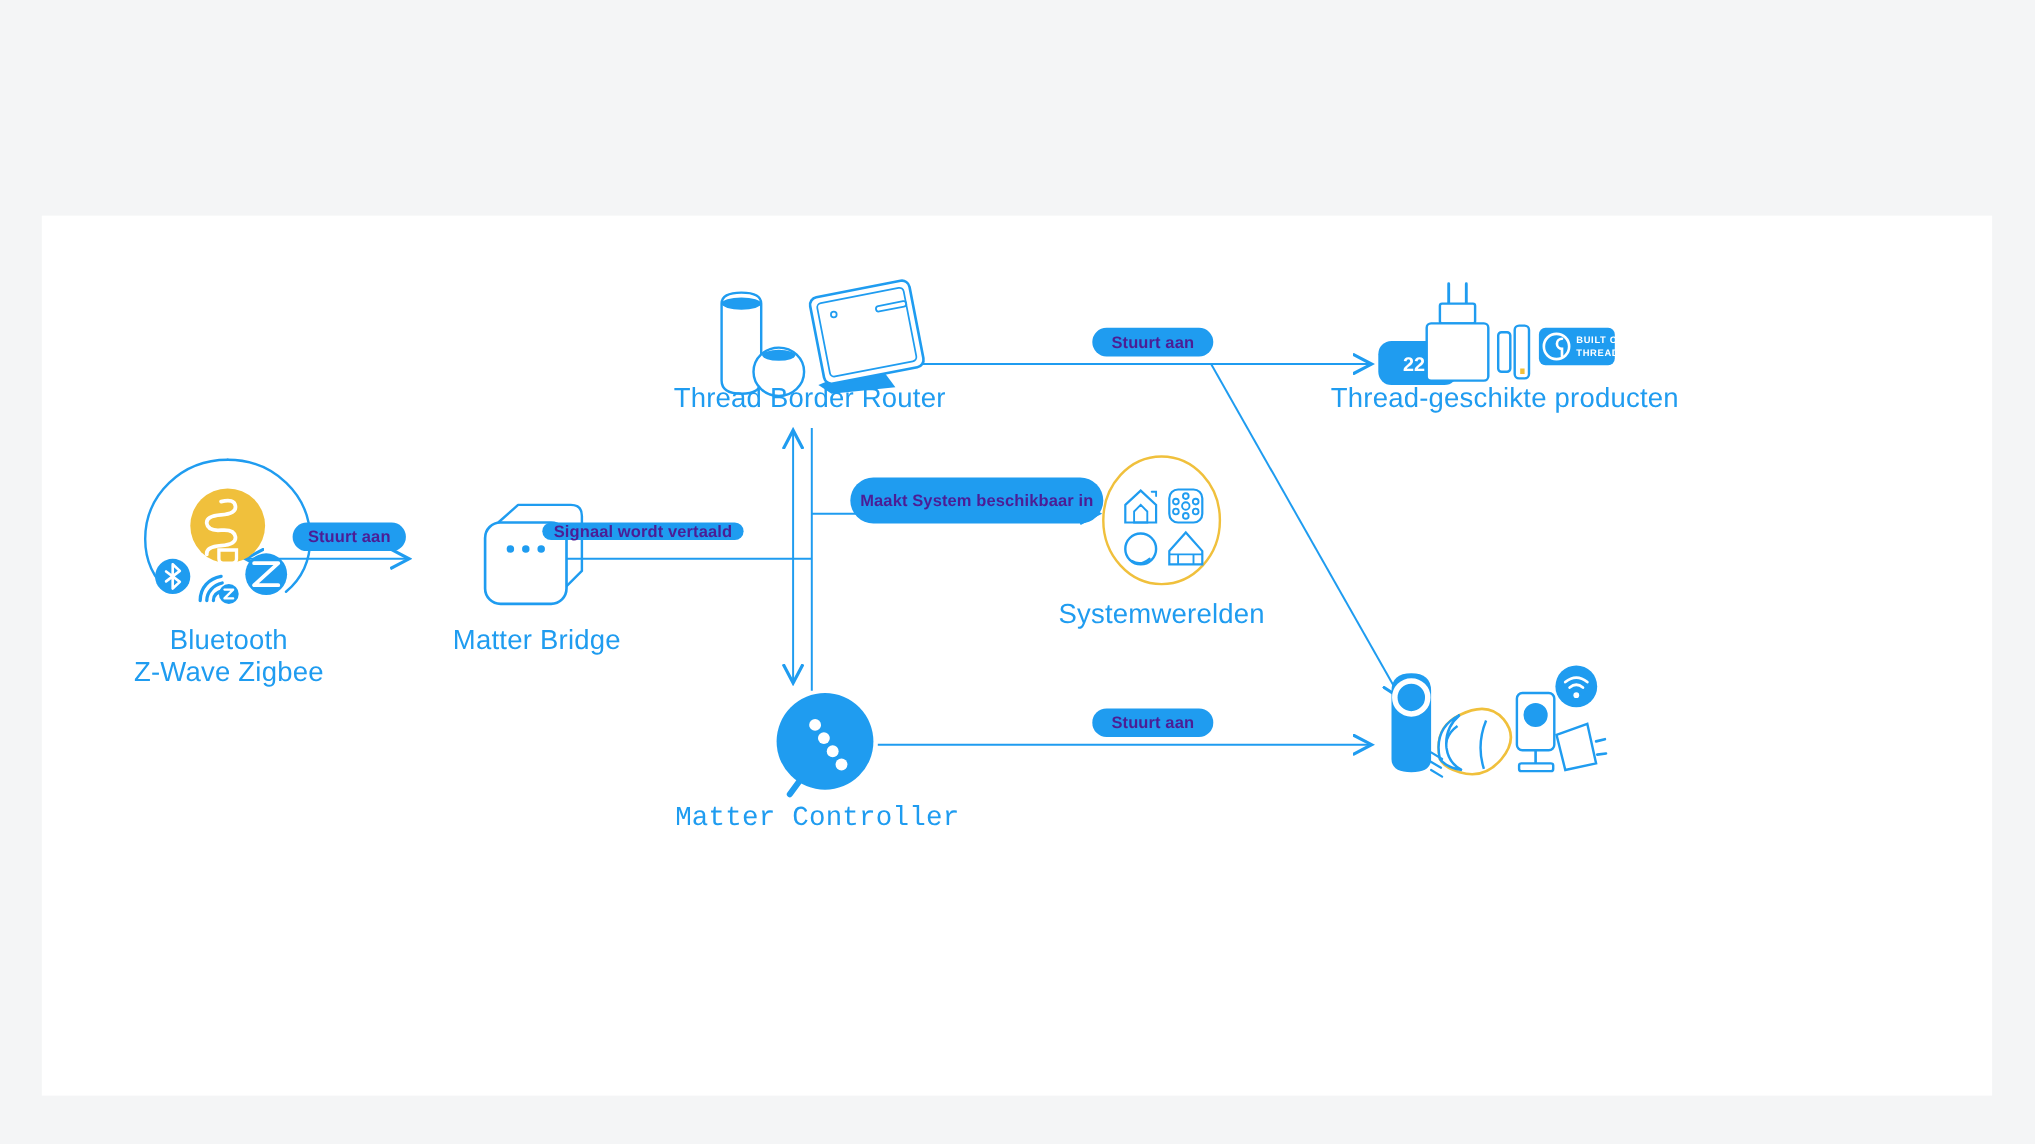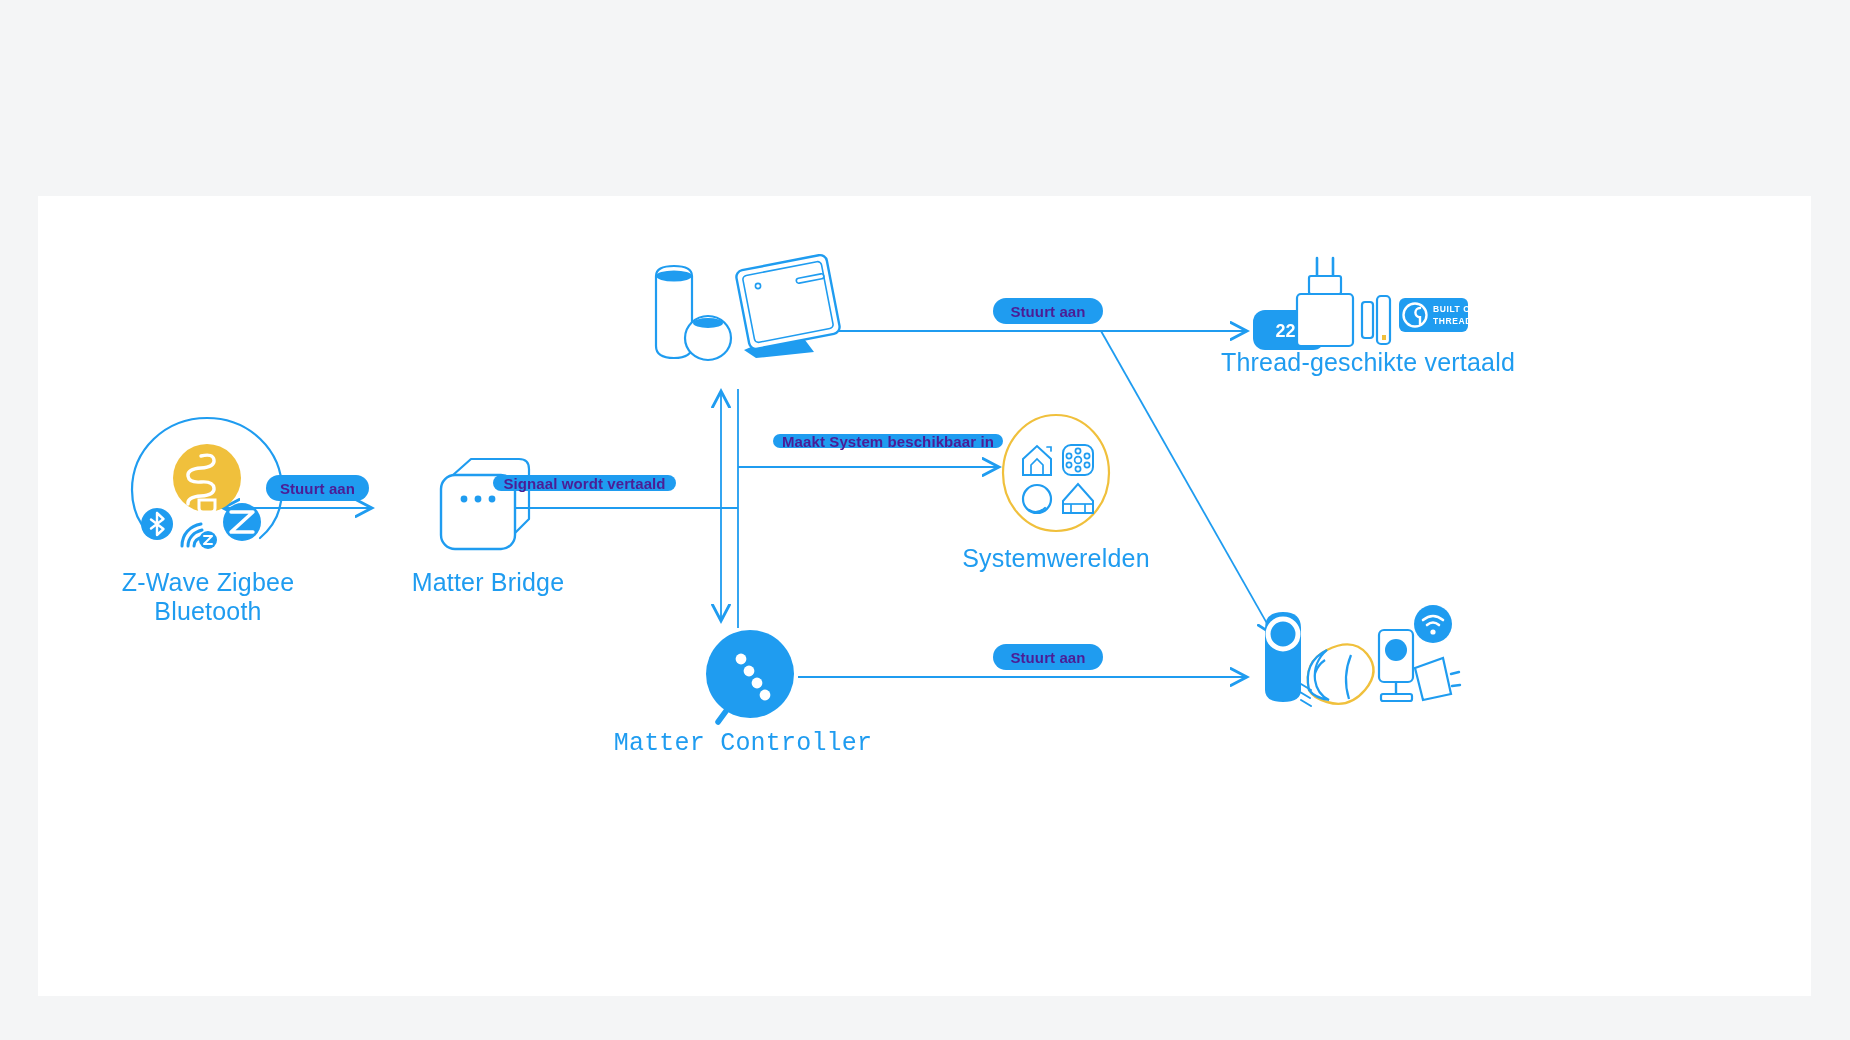--- a/index.html
+++ b/index.html
@@ -94,22 +94,22 @@
       <circle cx="29" cy="22" r="9" fill="#1f9cf0"></circle>
       <path d="M25 18 L33 18 L25 26 L33 26" fill="none" stroke="#ffffff" stroke-width="2" stroke-linejoin="round" stroke-linecap="round"></path>
     </svg>
 
     <svg style="position:absolute;left:122px;top:90px;" width="40" height="40" viewBox="0 0 40 40">
       <circle cx="20" cy="20" r="19" fill="#1f9cf0"></circle>
       <path d="M9 10 L31 10 L9 30 L31 30" fill="none" stroke="#ffffff" stroke-width="3.4" stroke-linejoin="round" stroke-linecap="round"></path>
     </svg>
   </div>
   <div class="node-label" style="left:0px;top:372px;width:340px;line-height:29px;">
+    <div>Bluetooth</div>
     <div>Z-Wave   Zigbee</div>
-    <div>Bluetooth</div>
   </div>
 
   <div class="node" style="left:395px;top:255px;">
     <svg width="110" height="110" viewBox="0 0 110 110">
       <path d="M20 24 L38 8 L86 8 Q96 8 96 18 L96 68 L78 86" fill="none" stroke="#1f9cf0" stroke-width="2.2" stroke-linejoin="round"></path>
       <rect x="8" y="24" width="74" height="74" rx="14" ry="14" fill="#ffffff" stroke="#1f9cf0" stroke-width="2.4"></rect>
       <circle cx="31" cy="48" r="3.4" fill="#1f9cf0"></circle>
       <circle cx="45" cy="48" r="3.4" fill="#1f9cf0"></circle>
       <circle cx="59" cy="48" r="3.4" fill="#1f9cf0"></circle>
     </svg>
@@ -126,20 +126,21 @@
       <ellipse cx="72" cy="69" rx="15" ry="5" fill="#1f9cf0"></ellipse>
 
       <path d="M108 96 L160 74 L178 98 L120 104 Z" fill="#1f9cf0"></path>
 
       <rect x="106" y="8" width="92" height="80" rx="7" ry="7" transform="rotate(-11 152 48)" fill="#ffffff" stroke="#1f9cf0" stroke-width="2.4"></rect>
       <rect x="112" y="14" width="80" height="68" rx="4" ry="4" transform="rotate(-11 152 48)" fill="none" stroke="#1f9cf0" stroke-width="1.6"></rect>
       <circle cx="122" cy="32" r="2.6" fill="none" stroke="#1f9cf0" stroke-width="1.6"></circle>
       <rect x="160" y="22" width="28" height="5" rx="2.5" transform="rotate(-11 174 24)" fill="none" stroke="#1f9cf0" stroke-width="1.6"></rect>
     </svg>
   </div>
+  <div class="node-label" style="left:528px;top:152px;width:340px;">Thread Border Router</div>
 
   <div class="node" style="left:650px;top:430px;">
     <svg width="110" height="105" viewBox="0 0 110 105">
       <path d="M30 96 L52 66" stroke="#1f9cf0" stroke-width="5.5" stroke-linecap="round" fill="none"></path>
       <circle cx="62" cy="48" r="44" fill="#1f9cf0"></circle>
       <circle cx="53" cy="33" r="5.4" fill="#ffffff"></circle>
       <circle cx="61" cy="45" r="5.4" fill="#ffffff"></circle>
       <circle cx="69" cy="57" r="5.4" fill="#ffffff"></circle>
       <circle cx="77" cy="69" r="5.4" fill="#ffffff"></circle>
     </svg>
@@ -188,21 +189,21 @@
       <rect x="124" y="40" width="13" height="48" rx="4" fill="#ffffff" stroke="#1f9cf0" stroke-width="2.2"></rect>
       <rect x="129" y="79" width="4" height="5" fill="#f0c03c"></rect>
 
       <rect x="146" y="42" width="69" height="34" rx="6" fill="#1f9cf0"></rect>
       <circle cx="162" cy="59" r="11.5" fill="none" stroke="#ffffff" stroke-width="2.4"></circle>
       <path d="M167 52 a4.6 4.6 0 1 0 0 9.2 L167 68" fill="none" stroke="#ffffff" stroke-width="2.4" stroke-linecap="round"></path>
       <text x="180" y="56" fill="#ffffff" font-family="Liberation Sans, sans-serif" font-size="8.5" font-weight="700" letter-spacing="0.6">BUILT ON</text>
       <text x="180" y="68" fill="#ffffff" font-family="Liberation Sans, sans-serif" font-size="8.5" font-weight="700" letter-spacing="0.6">THREAD</text>
     </svg>
   </div>
-  <div class="node-label" style="left:1150px;top:152px;width:360px;">Thread-geschikte vertaald</div>
+  <div class="node-label" style="left:1150px;top:152px;width:360px;">Thread-geschikte producten</div>
 
   <div class="node" style="left:1215px;top:410px;">
     <svg width="215" height="115" viewBox="0 0 215 115">
 
       <path d="M12 22 Q12 6 30 6 Q48 6 48 22 L48 84 Q48 96 30 96 Q12 96 12 84 Z" fill="#1f9cf0"></path>
       <circle cx="30" cy="28" r="15" fill="none" stroke="#ffffff" stroke-width="5"></circle>
 
       <path d="M56 84 q-6 -28 18 -40 q26 -13 40 4 q14 17 -2 36 q-16 19 -38 12 q-14 -4 -18 -12 Z" fill="#ffffff" stroke="#f0c03c" stroke-width="2.4"></path>
       <path d="M72 54 q-14 10 -10 28" fill="none" stroke="#1f9cf0" stroke-width="2.2"></path>
       <path d="M98 49 q-9 22 -2 44" fill="none" stroke="#1f9cf0" stroke-width="2.2"></path>
@@ -221,19 +222,19 @@
       <path d="M170 14 q10 -8 20 0" fill="none" stroke="#ffffff" stroke-width="2.6" stroke-linecap="round"></path>
       <path d="M174 19 q6 -5 12 0" fill="none" stroke="#ffffff" stroke-width="2.6" stroke-linecap="round"></path>
       <circle cx="180" cy="26" r="2.6" fill="#ffffff"></circle>
     </svg>
   </div>
 
   <div class="pill" style="left:228px;top:279px;width:103px;height:26px;">Stuurt aan</div>
 
   <div class="pill" style="left:455px;top:279px;width:183px;height:16px;">Signaal wordt vertaald</div>
 
-  <div class="pill" style="left:735px;top:238px;width:230px;height:14px;">Maakt System beschikbaar in</div>
+  <div class="pill" style="left:735px;top:238px;width:230px;height:42px;">Maakt System beschikbaar in</div>
 
   <div class="pill" style="left:955px;top:102px;width:110px;height:26px;">Stuurt aan</div>
 
   <div class="pill" style="left:955px;top:448px;width:110px;height:26px;">Stuurt aan</div>
 
 </div>
 
 </body></html>

